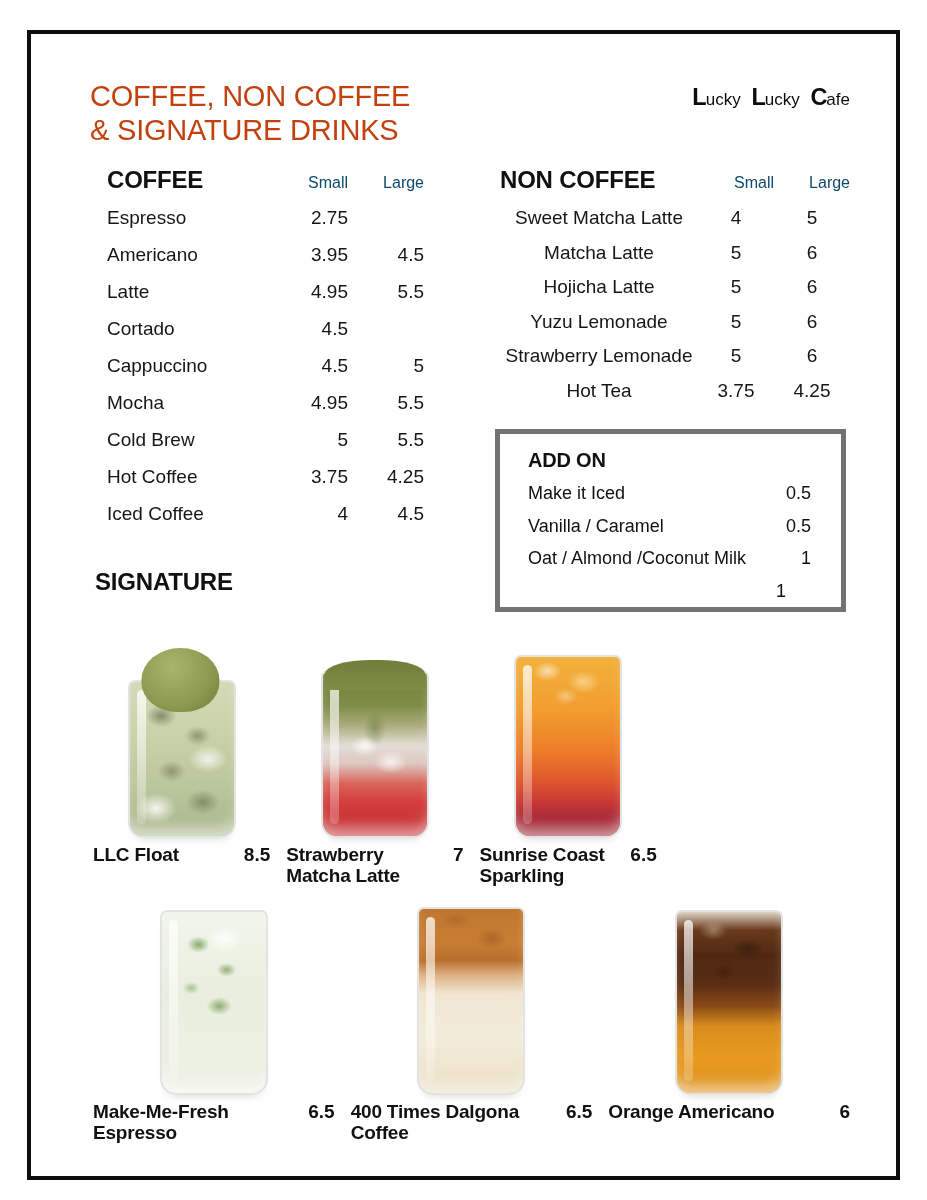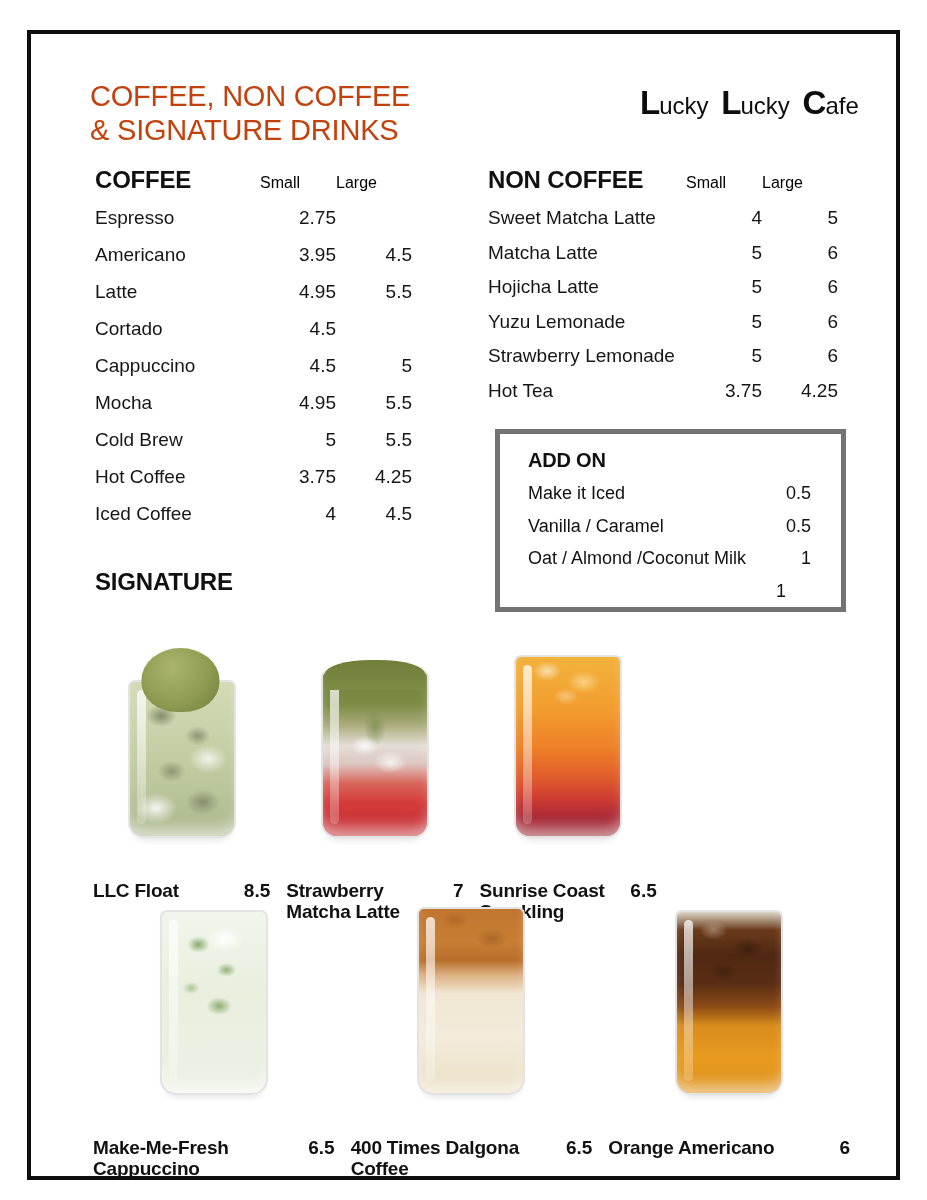--- a/index.html
+++ b/index.html
@@ -5,53 +5,53 @@
   html,body{margin:0;padding:0;background:#ffffff;}
   .page{position:relative;width:927px;height:1200px;background:#fff;overflow:hidden;
         font-family:"Liberation Sans",sans-serif;color:#111;}
   .frame{position:absolute;left:27px;top:30px;width:873px;height:1150px;
          border:4px solid #0e0e0e;box-sizing:border-box;}
 
   
   .title{position:absolute;left:90px;top:80px;font-size:29px;line-height:1.16;
          font-weight:400;letter-spacing:-0.2px;color:#c2410c;}
   .logo{position:absolute;left:640px;top:84px;width:210px;text-align:right;
-        font-size:24px;font-weight:500;color:#0d0d0d;white-space:nowrap;}
+        font-size:17px;font-weight:500;color:#0d0d0d;white-space:nowrap;}
   .logo-word{display:inline-block;}
   .logo-word::first-letter{font-weight:900;font-size:1.38em;letter-spacing:-1px;}
   .logo-word + .logo-word{margin-left:6px;}
 
   
-  .menu{position:absolute;}
+  .menu{position:absolute;margin-left:12px;}
   .menu-coffee{left:95px;top:166px;width:317px;}
   .menu-noncoffee{left:488px;top:166px;width:350px;}
   .menu-head{display:grid;grid-template-columns:1fr 76px 76px;align-items:baseline;margin-bottom:12px;}
   .menu-heading{font-size:24px;font-weight:800;letter-spacing:-0.2px;}
-  .col-label{font-size:16px;color:#000000;text-align:left;}
+  .col-label{font-size:16px;color:#0c4a6e;text-align:right;}
   .menu-table{display:grid;grid-template-columns:1fr 76px 76px;}
   .m-row{display:contents;}
   .m-name{font-size:19px;color:#161616;}
   .m-price{font-size:19px;color:#161616;text-align:right;}
   .menu-coffee .m-name,.menu-coffee .m-price{height:37px;line-height:24px;}
-  .menu-noncoffee .m-name,.menu-noncoffee .m-price{height:34.5px;line-height:24px;}
+  .menu-noncoffee .m-name,.menu-noncoffee .m-price{height:34.5px;line-height:24px;text-align:center;}
 
   
   .addon{position:absolute;left:495px;top:429px;width:351px;height:183px;box-sizing:border-box;
          border:5px solid #737373;padding:15px 30px 0 28px;}
   .addon-heading{font-size:20px;font-weight:800;margin-bottom:10px;letter-spacing:-0.2px;}
   .addon-table{display:grid;grid-template-columns:1fr auto;}
   .a-name{font-size:18px;height:32.5px;line-height:22px;}
   .a-price{font-size:18px;height:32.5px;line-height:22px;text-align:right;}
 
   
   .sig-heading{position:absolute;left:95px;top:568px;font-size:24px;font-weight:800;letter-spacing:-0.2px;}
   .sig-row{position:absolute;left:93px;width:757px;display:grid;column-gap:16px;}
   .sig-row1{top:640px;grid-template-columns:repeat(4,1fr);}
   .sig-row2{top:897px;grid-template-columns:repeat(3,1fr);}
-  .sig-card{display:flex;flex-direction:column;gap:36px;}
+  .sig-card{display:flex;flex-direction:column;}
   .glass-wrap{height:198px;display:flex;align-items:flex-end;justify-content:center;}
   .sig-label{display:grid;grid-template-columns:1fr auto;column-gap:6px;margin-top:6px;}
   .sig-name{font-size:19px;font-weight:800;line-height:1.12;letter-spacing:-0.2px;}
   .sig-price{font-size:19px;font-weight:800;text-align:right;}
 
   
   .glass{position:relative;width:108px;border:2px solid #e3e3e3;border-radius:7px 7px 16px 16px;
          box-sizing:border-box;box-shadow:inset 0 -14px 14px -6px rgba(255,255,255,.55),
          0 6px 8px -6px rgba(0,0,0,.18);}
   .glass::before{content:"";position:absolute;left:7px;top:8px;bottom:12px;width:9px;border-radius:8px;
@@ -270,21 +270,21 @@
       </div>
     </div>
   </div>
 
   <div class="sig-row sig-row2">
     <div class="sig-card">
       <div class="glass-wrap">
         <div class="glass g-fresh"></div>
       </div>
       <div class="sig-label">
-        <span class="sig-name">Make-Me-Fresh Cappuccino</span>
+        <span class="sig-name">Make-Me-Fresh Espresso</span>
         <span class="sig-price">6.5</span>
       </div>
     </div>
     <div class="sig-card">
       <div class="glass-wrap">
         <div class="glass g-dalgona"></div>
       </div>
       <div class="sig-label">
         <span class="sig-name">400 Times Dalgona Coffee</span>
         <span class="sig-price">6.5</span>

